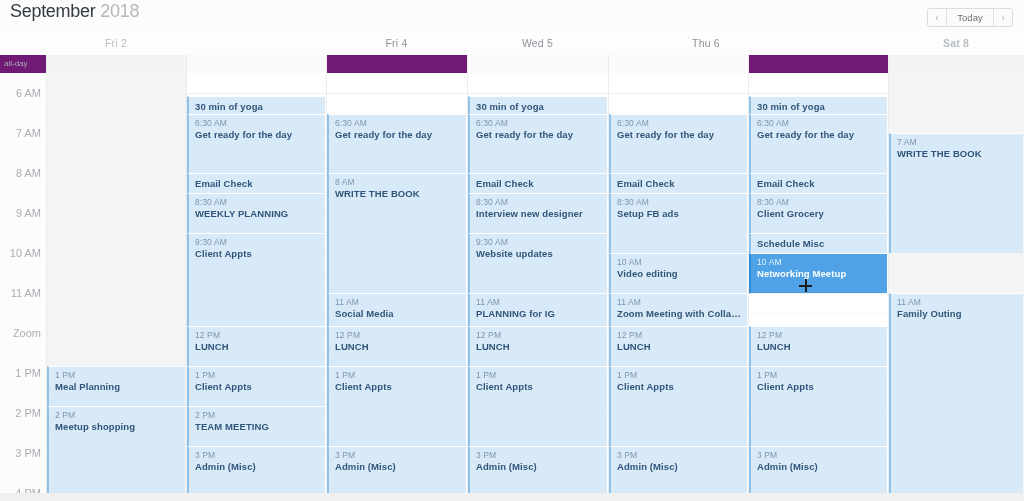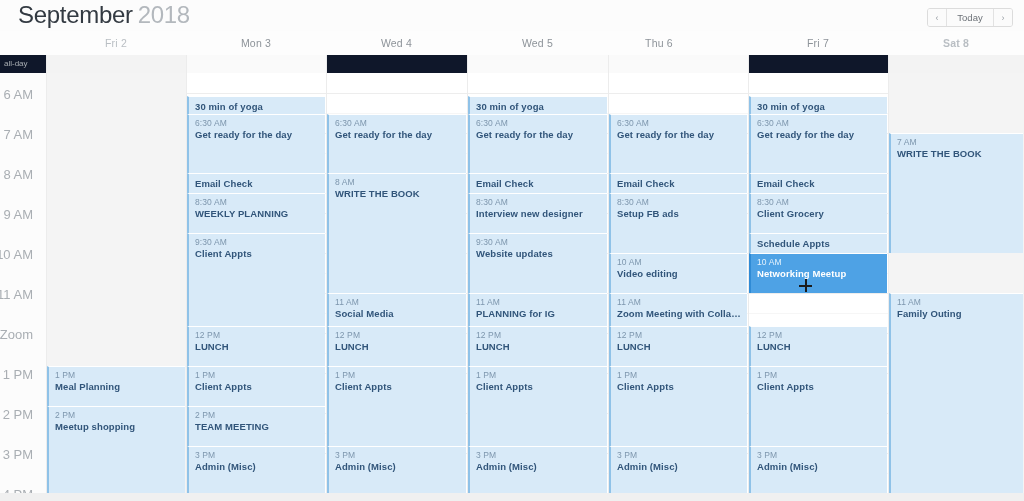--- a/index.html
+++ b/index.html
@@ -6,49 +6,49 @@
   body{
     width:1024px;height:501px;overflow:hidden;
     background:#ffffff;
     font-family:"Liberation Sans", sans-serif;
     -webkit-font-smoothing:antialiased;
   }
   .app{position:relative;width:1024px;height:501px;background:#fdfdfd;}
 
   
   .topbar{position:absolute;left:0;top:0;width:1024px;height:31px;background:#fcfcfc;}
-  .title{position:absolute;left:18px;top:1px;font-size:24px;letter-spacing:-0.3px;white-space:nowrap;}
+  .title{position:absolute;left:10px;top:1px;font-size:18px;letter-spacing:-0.3px;white-space:nowrap;}
   .title .month{color:#333a42;font-weight:400;}
   .title .year{color:#b3b8bd;font-weight:400;margin-left:5px;}
 
   .navgroup{position:absolute;right:11px;top:8px;display:flex;align-items:stretch;height:17px;
             border:1px solid #dcdcdc;border-radius:3px;background:#fbfbfb;overflow:hidden;}
   .navbtn{display:flex;align-items:center;justify-content:center;width:18px;
           font-size:9px;color:#9aa0a6;background:#fbfbfb;cursor:pointer;user-select:none;}
   .navbtn.mid{width:46px;font-size:9.5px;color:#6d7278;border-left:1px solid #e2e2e2;border-right:1px solid #e2e2e2;}
 
   
   .dayhead{position:absolute;left:0;top:31px;width:1024px;height:24px;background:#fdfdfd;
            border-bottom:1px solid #e8e8e8;}
   .dayhead .cell{position:absolute;top:0;height:24px;display:flex;align-items:center;justify-content:center;
                  font-size:10.5px;color:#8d9399;letter-spacing:.2px;}
   .dayhead .cell.weekend{color:#b9bec3;}
 
   
-  .allday{position:absolute;left:0;top:55px;width:1024px;height:18px;background:#0f172a;
+  .allday{position:absolute;left:0;top:55px;width:1024px;height:18px;background:#701a75;
           border-bottom:1px solid #e0e0e0;}
   .allday .lbl{position:absolute;left:4px;top:4px;font-size:8px;color:#a9aeb3;}
   .allday .seg{position:absolute;top:0;height:18px;border-left:1px solid #ececec;}
   .allday .seg.shade{background:#f3f3f3;}
   .allday .seg.lite{background:#fafafa;}
 
   
   .grid{position:absolute;left:0;top:73px;width:1024px;height:428px;overflow:hidden;background:#ffffff;}
   .gutter{position:absolute;left:0;top:0;width:46px;height:428px;background:#fcfcfc;}
-  .hourlabel{position:absolute;right:13px;font-size:13px;color:#a9aeb3;white-space:nowrap;text-align:center;}
+  .hourlabel{position:absolute;right:5px;font-size:11px;color:#a9aeb3;white-space:nowrap;text-align:center;}
   .hourline{position:absolute;left:46px;width:978px;height:1px;background:#ededed;}
   .halfline{position:absolute;left:46px;width:978px;height:1px;background:#f6f6f6;}
 
   .daycol{position:absolute;top:0;height:428px;border-left:1px solid #ececec;box-sizing:border-box;}
   .daycol.shade{background:#f4f4f4;}
 
   
   .ev{position:absolute;box-sizing:border-box;background:#d8eaf8;border-left:2px solid #8fc2e8;
       border-top:1px solid #ffffff;overflow:hidden;cursor:pointer;}
   .ev .t{display:block;font-size:8.5px;color:#7d96ad;line-height:11px;padding:3px 0 0 6px;letter-spacing:.1px;}
@@ -78,25 +78,23 @@
     </div>
     <div class="navgroup">
       <div class="navbtn">‹</div>
       <div class="navbtn mid">Today</div>
       <div class="navbtn">›</div>
     </div>
   </div>
 
   <div class="dayhead" id="dayhead">
       <div class="cell weekend" style="left: 46px; width: 140px;">Fri 2</div>
-      <div class="cell" style="left: 186px; width: 140px;">Mon 3</div>
-      <div class="cell" style="left: 326px; width: 141px;">Wed 4</div>
+      <div class="cell" style="left: 326px; width: 141px;">Fri 4</div>
       <div class="cell" style="left: 467px; width: 141px;">Wed 5</div>
-      <div class="cell" style="left: 589px; width: 140px;">Thu 6</div>
-      <div class="cell" style="left: 748px; width: 140px;">Fri 7</div>
+      <div class="cell" style="left: 636px; width: 140px;">Thu 6</div>
       <div class="cell weekend" style="left: 888px; width: 136px; font-weight: bold;">Sat 8</div>
     </div>
 
   <div class="allday" id="allday">
     <div class="lbl">all-day</div>
   <div class="seg shade" style="left: 46px; width: 140px;"></div>
       <div class="seg lite" style="left: 186px; width: 140px;"></div>
       <div class="seg" style="left: 326px; width: 141px;"></div>
       <div class="seg lite" style="left: 467px; width: 141px;"></div>
       <div class="seg lite" style="left: 608px; width: 140px;"></div>
@@ -285,21 +283,21 @@
         <span class="n">Get ready for the day</span>
       </div>
       <div class="ev notime" style="left: 749px; width: 138px; top: 100px; height: 20px;">
         <span class="n">Email Check</span>
       </div>
       <div class="ev" style="left: 749px; width: 138px; top: 120px; height: 40px;">
         <span class="t">8:30 AM</span>
         <span class="n">Client Grocery</span>
       </div>
       <div class="ev notime" style="left: 749px; width: 138px; top: 160px; height: 20px;">
-        <span class="n">Schedule Appts</span>
+        <span class="n">Schedule Misc</span>
       </div>
       <div class="ev sel" style="left: 749px; width: 138px; top: 180px; height: 40px;">
         <span class="t">10 AM</span>
         <span class="n">Networking Meetup</span>
       </div>
       <div class="ev" style="left: 749px; width: 138px; top: 253px; height: 40px;">
         <span class="t">12 PM</span>
         <span class="n">LUNCH</span>
       </div>
       <div class="ev" style="left: 749px; width: 138px; top: 293px; height: 80px;">

